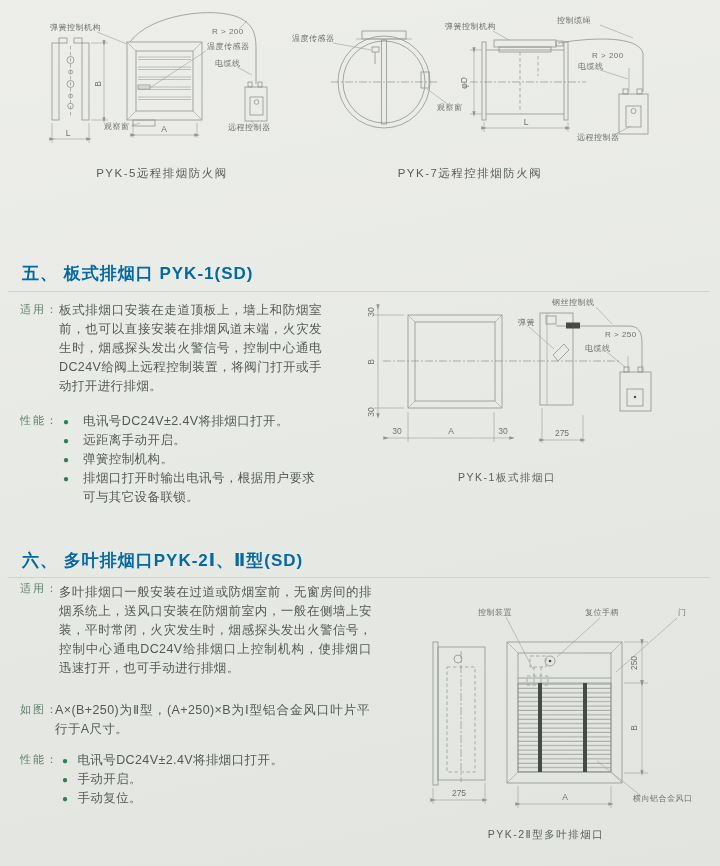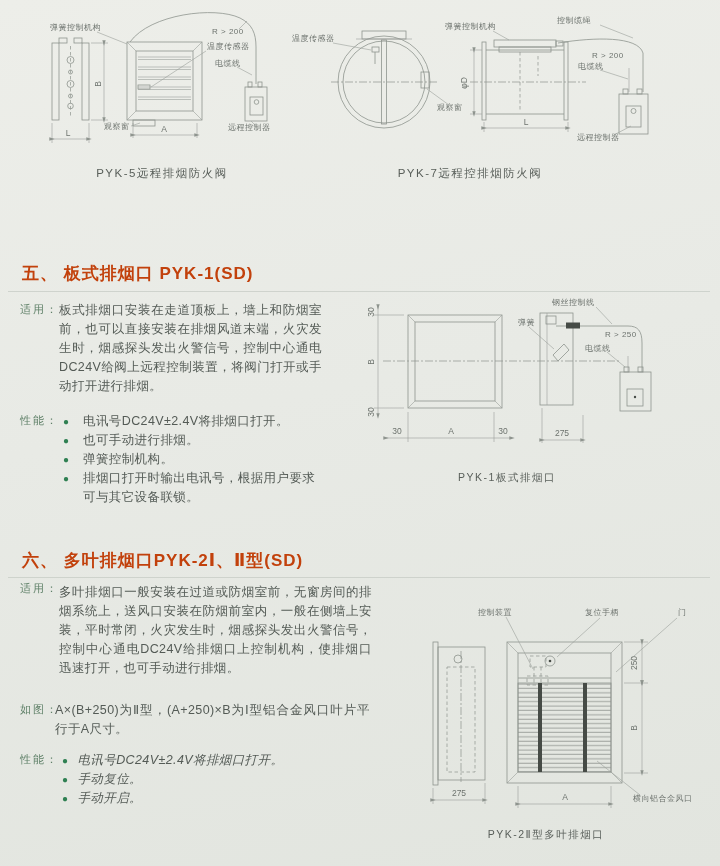--- a/index.html
+++ b/index.html
@@ -4,29 +4,29 @@
 <style>
   html,body{margin:0;padding:0;}
   body{
     width:720px;height:866px;position:relative;overflow:hidden;
     background:linear-gradient(168deg,#edeee9 0%,#e8eae5 45%,#e2e5df 100%);
     font-family:"Liberation Sans","DejaVu Sans",sans-serif;
     color:#545b56;
   }
   .abs{position:absolute;}
   .sec-title{
-    font-size:17px;font-weight:bold;color:#c2410c;letter-spacing:1px;white-space:nowrap;
+    font-size:17px;font-weight:bold;color:#0369a1;letter-spacing:1px;white-space:nowrap;
   }
   .divider{height:1px;background:#c6cbc4;opacity:.75;}
   .field-label{font-size:11px;color:#5f8068;letter-spacing:2px;white-space:nowrap;}
   .para{font-size:12.5px;line-height:19px;text-align:justify;color:#545b56;letter-spacing:.4px;}
   ul.perf{list-style:none;margin:0;padding:0;font-size:12.5px;line-height:19px;color:#545b56;letter-spacing:.4px;}
   ul.perf.hang li{position:relative;padding-left:22px;}
   ul.perf.hang li .blt{position:absolute;left:2px;top:0;}
-  ul.perf.flow li{display:block;text-indent:0;font-style:italic;}
+  ul.perf.flow li{display:block;text-indent:0;}
   ul.perf.flow li .blt{margin-right:9px;margin-left:5px;}
   .blt{color:#2f8052;font-size:10px;}
   svg{display:block;}
   svg .ln{stroke:#8e948e;stroke-width:.8;fill:none;}
   svg .thin{stroke:#9aa09a;stroke-width:.6;fill:none;}
   svg .dd{stroke:#8e948e;stroke-width:.7;fill:none;stroke-dasharray:8 2 2 2;}
   svg .dash{stroke:#8e948e;stroke-width:.7;fill:none;stroke-dasharray:3.5 2.5;}
   svg .lbl{fill:#6d736e;font-size:8px;letter-spacing:.5px;}
   svg .dim{fill:#6d736e;font-size:8.5px;}
   svg .cap{fill:#595f5a;font-size:11.5px;letter-spacing:1.5px;}
@@ -177,21 +177,21 @@
 
 <div class="abs sec-title" style="left:22px;top:262px">五、 板式排烟口 PYK-1(SD)</div>
 <div class="abs divider" style="left:8px;top:291px;width:702px"></div>
 
 <div class="abs field-label" style="left:20px;top:302px">适用：</div>
 <div class="abs para" style="left:59px;top:301px;width:263px">板式排烟口安装在走道顶板上，墙上和防烟室前，也可以直接安装在排烟风道末端，火灾发生时，烟感探头发出火警信号，控制中心通电DC24V给阀上远程控制装置，将阀门打开或手动打开进行排烟。</div>
 
 <div class="abs field-label" style="left:20px;top:413px">性能：</div>
 <ul class="abs perf hang" style="left:61px;top:412px;width:258px">
   <li><span class="blt">●</span><span>电讯号DC24V±2.4V将排烟口打开。</span></li>
-  <li><span class="blt">●</span><span>也可手动进行排烟。</span></li>
+  <li><span class="blt">●</span><span>远距离手动开启。</span></li>
   <li><span class="blt">●</span><span>弹簧控制机构。</span></li>
   <li><span class="blt">●</span><span>排烟口打开时输出电讯号，根据用户要求可与其它设备联锁。</span></li>
 </ul>
 
 <svg class="abs" style="left:360px;top:283px" width="360" height="210" viewBox="360 283 360 210">
   <defs>
     <marker id="arrB" markerWidth="9" markerHeight="8" refX="4.5" refY="4" orient="auto">
       <path d="M0,1.2 L9,4 L0,6.8 z" fill="#8e948e"></path>
     </marker>
   </defs>
@@ -254,22 +254,22 @@
 
 <div class="abs field-label" style="left:20px;top:581px">适用：</div>
 <div class="abs para" style="left:59px;top:583px;width:313px">多叶排烟口一般安装在过道或防烟室前，无窗房间的排烟系统上，送风口安装在防烟前室内，一般在侧墙上安装，平时常闭，火灾发生时，烟感探头发出火警信号，控制中心通电DC24V给排烟口上控制机构，使排烟口迅速打开，也可手动进行排烟。</div>
 
 <div class="abs field-label" style="left:20px;top:702px">如图：</div>
 <div class="abs para" style="left:55px;top:701px;width:315px">A×(B+250)为Ⅱ型，(A+250)×B为Ⅰ型铝合金风口叶片平行于A尺寸。</div>
 
 <div class="abs field-label" style="left:20px;top:752px">性能：</div>
 <ul class="abs perf flow" style="left:57px;top:751px;width:320px">
   <li><span class="blt">●</span><span>电讯号DC24V±2.4V将排烟口打开。</span></li>
+  <li><span class="blt">●</span><span>手动开启。</span></li>
   <li><span class="blt">●</span><span>手动复位。</span></li>
-  <li><span class="blt">●</span><span>手动开启。</span></li>
 </ul>
 
 <svg class="abs" style="left:400px;top:593px" width="320" height="265" viewBox="400 593 320 265">
   <defs>
     <marker id="arrC" markerWidth="9" markerHeight="8" refX="4.5" refY="4" orient="auto">
       <path d="M0,1.2 L9,4 L0,6.8 z" fill="#8e948e"></path>
     </marker>
     <pattern id="louv" width="4" height="4.4" patternUnits="userSpaceOnUse">
       <line x1="0" y1="2" x2="4" y2="2" stroke="#878d87" stroke-width="0.8"></line>
     </pattern>

